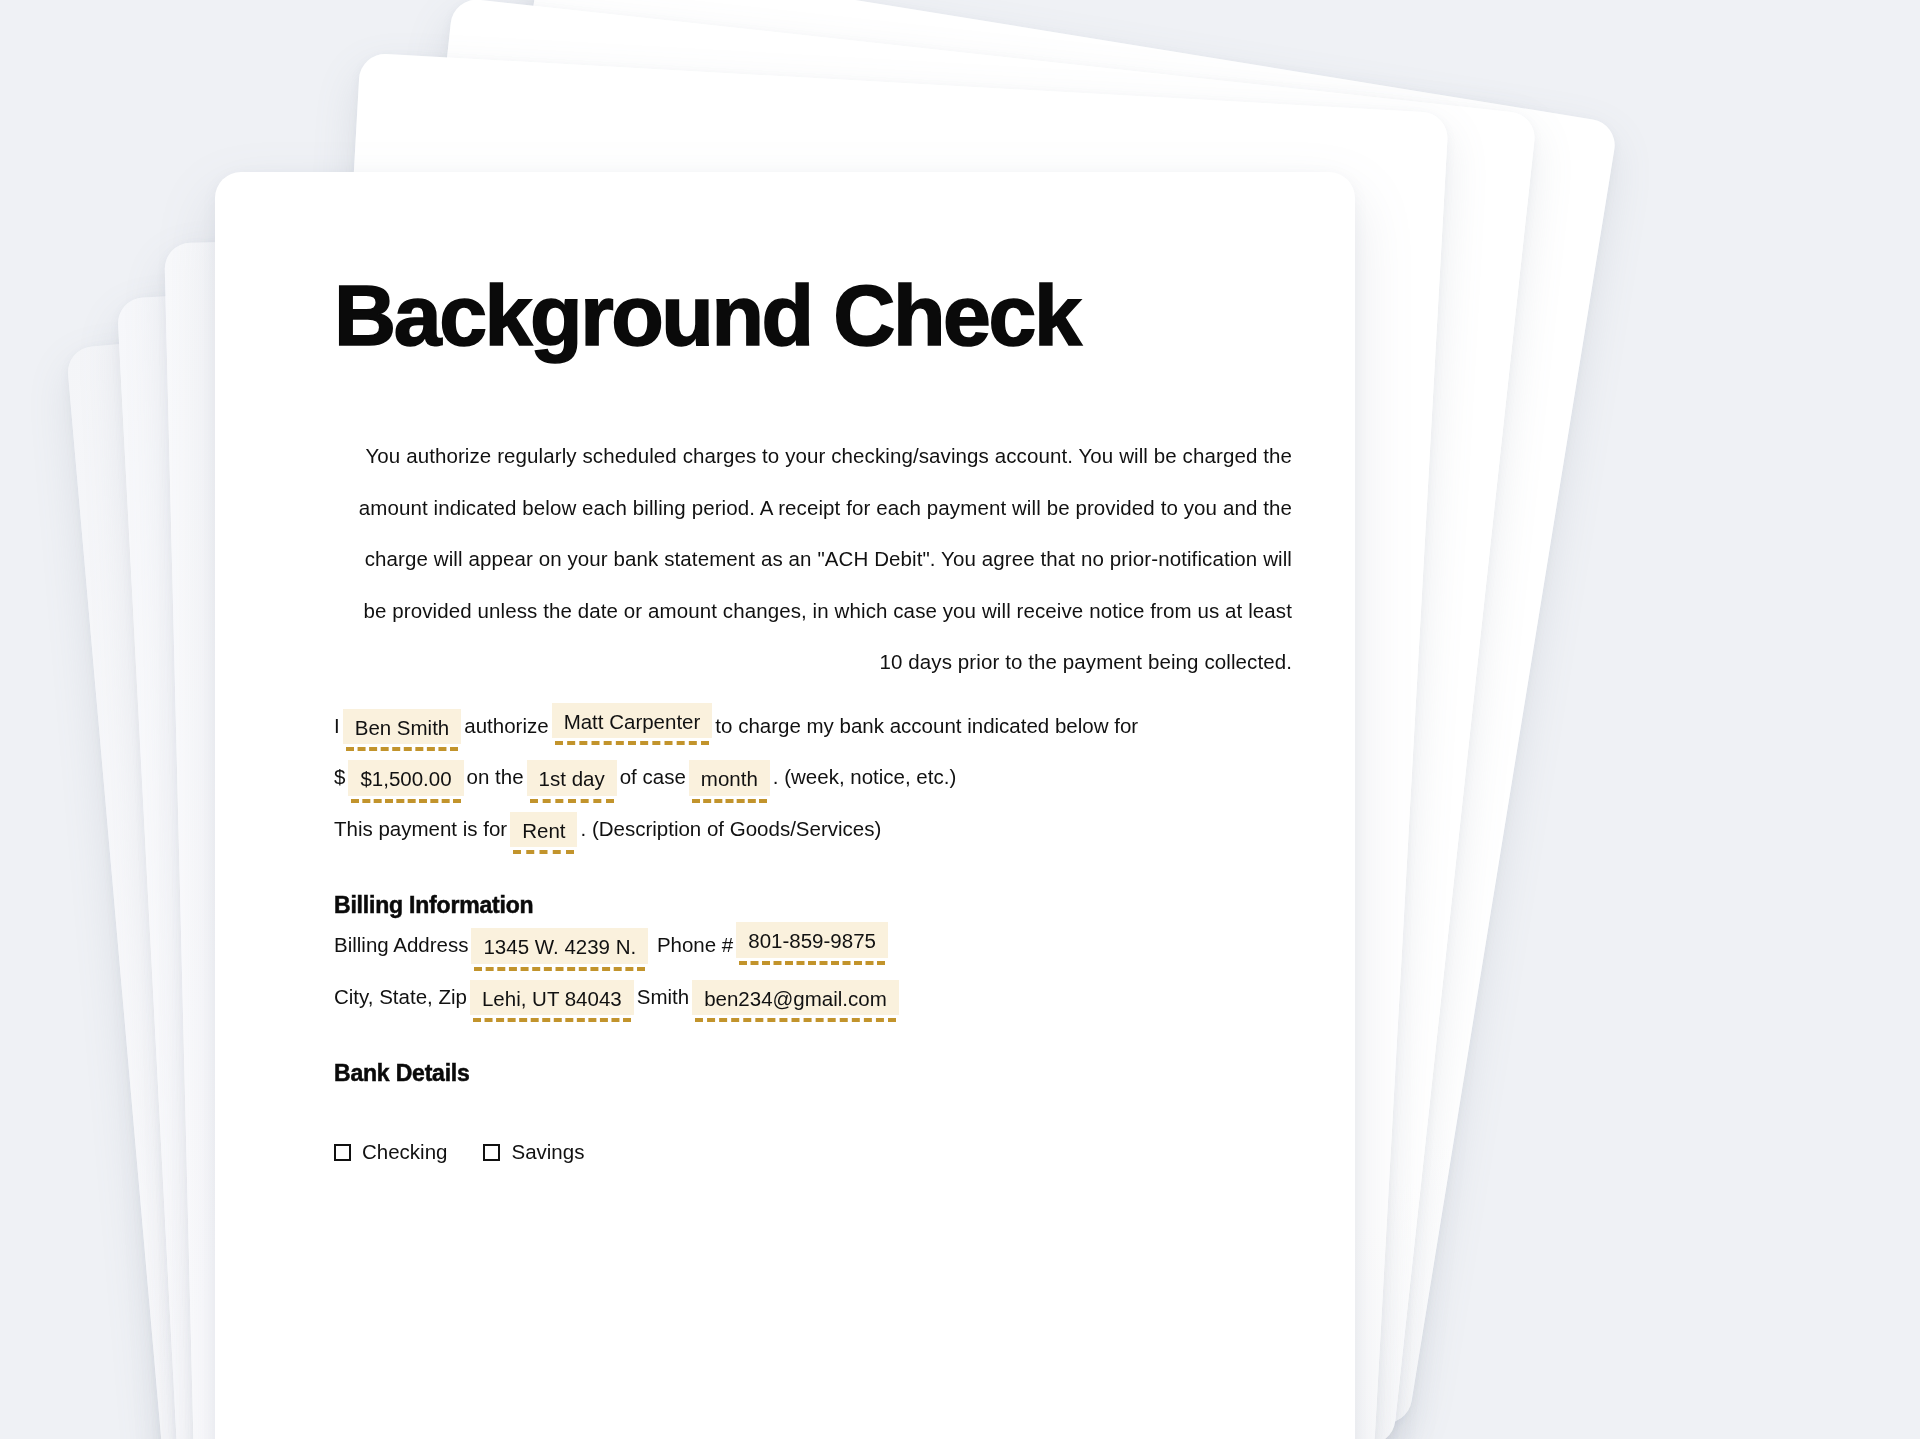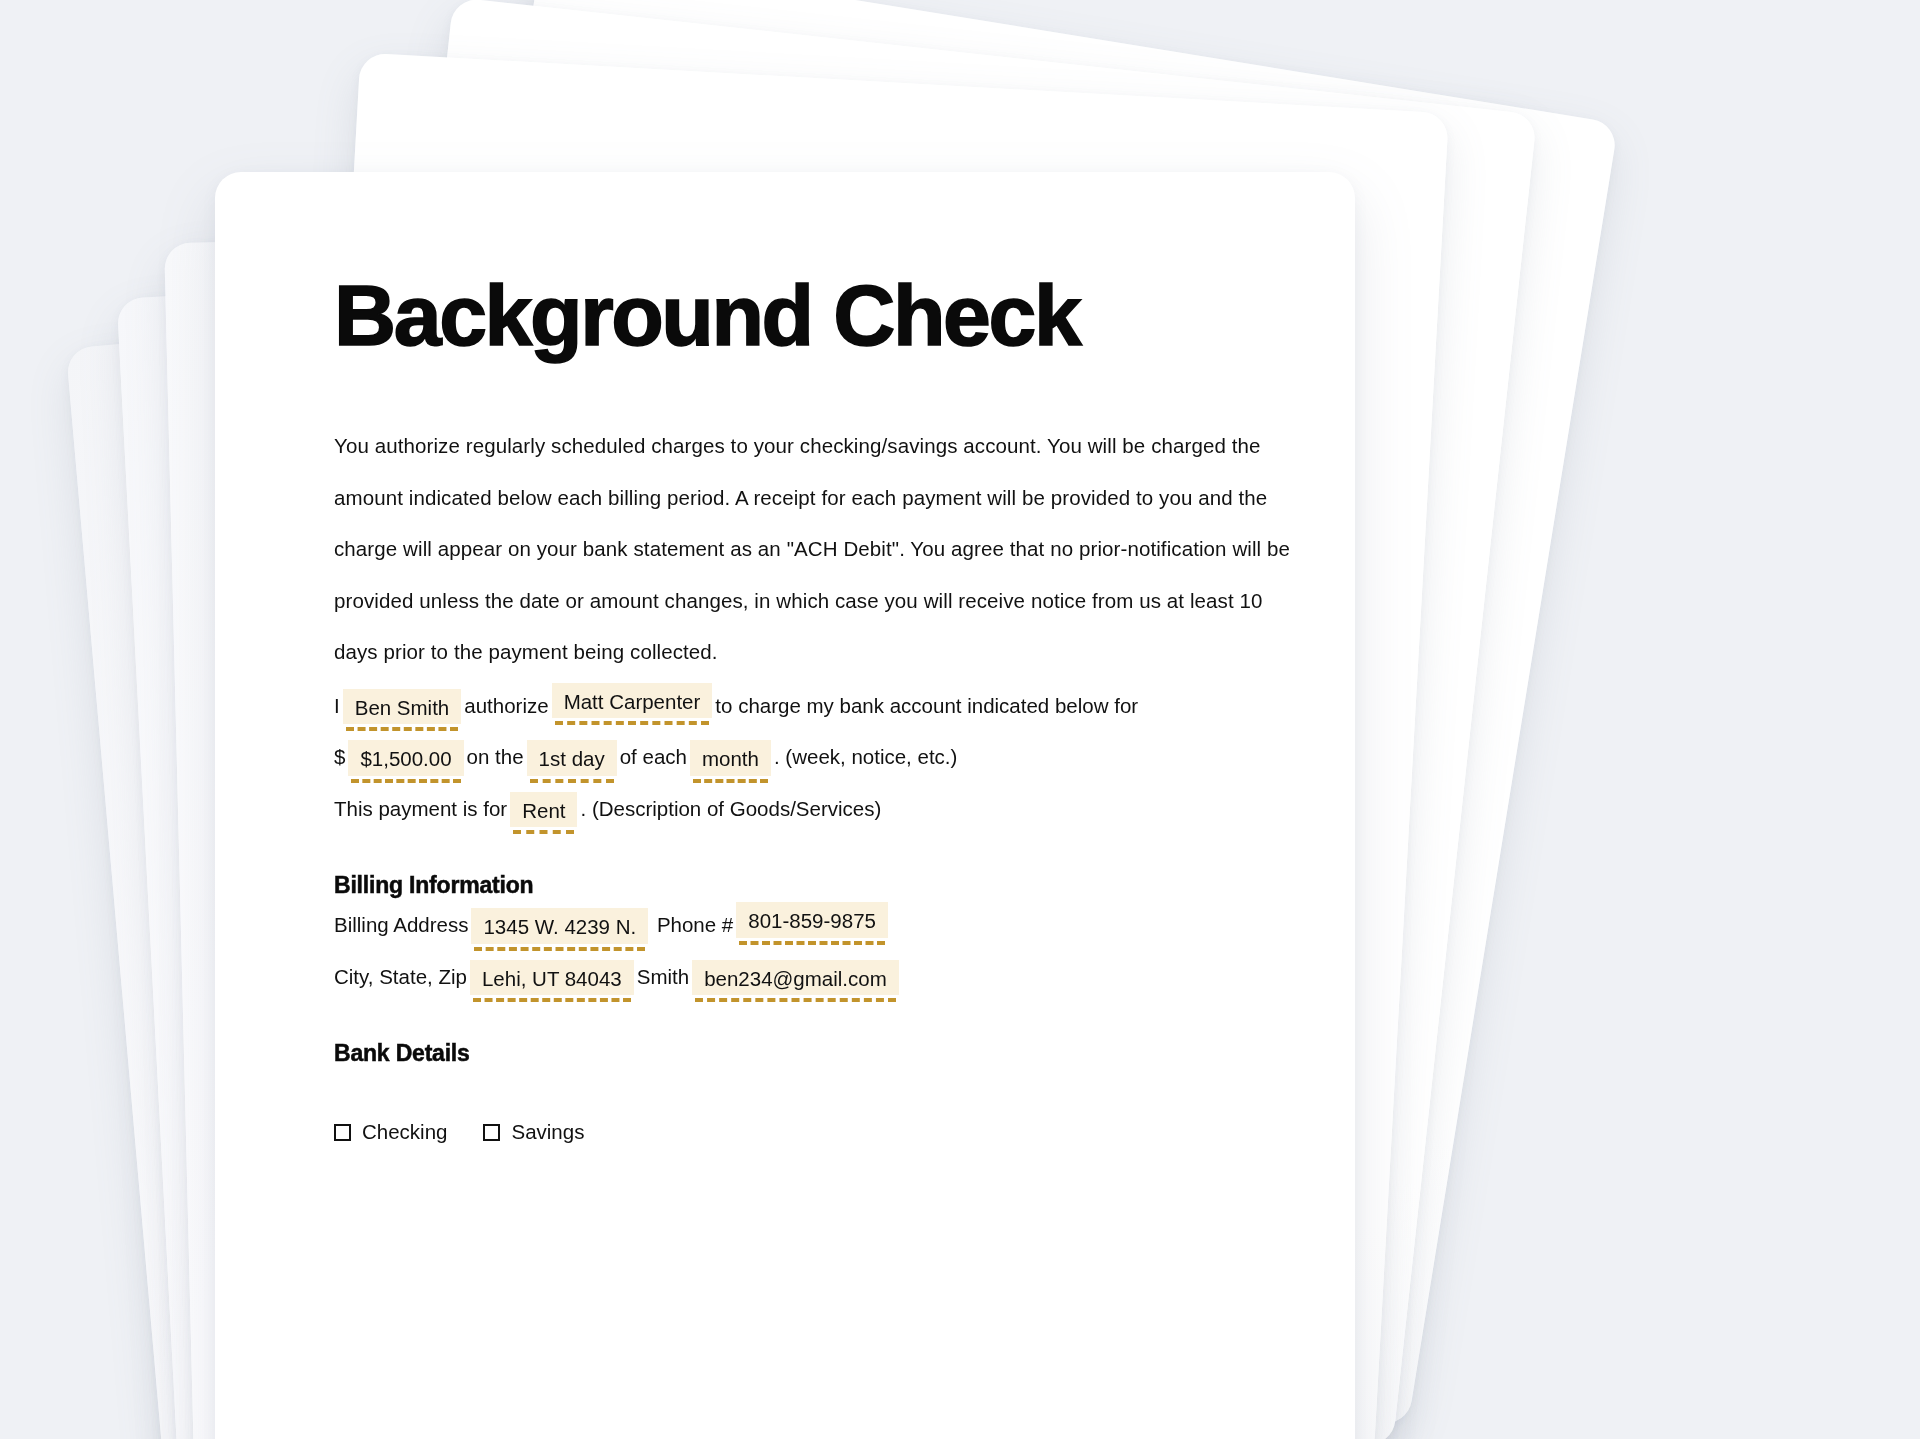--- a/index.html
+++ b/index.html
@@ -95,26 +95,27 @@
     font-size: 86px;
     line-height: 1.0;
     font-weight: 700;
     letter-spacing: -2.4px;
     color: #0a0a0a;
     font-family: "Liberation Sans", sans-serif;
     -webkit-text-stroke: 1.6px #0a0a0a;
   }
 
   #intro-paragraph {
-    margin: 0;
+    margin: 10px;
     padding-top: 62px;
     font-size: 20.5px;
     line-height: 51.5px;
     color: #111111;
     letter-spacing: 0.1px;
+    text-align: right;
   }
 
   .form-line {
     font-size: 20.5px;
     line-height: 51.5px;
     color: #111111;
     margin: 0;
     padding-top: 2px;
     white-space: nowrap;
   }
@@ -189,21 +190,21 @@
 
   <div id="doc-card">
     <div id="doc-inner">
 
       <h1 id="doc-title">Background Check</h1>
 
       <p id="intro-paragraph">You authorize regularly scheduled charges to your checking/savings account. You will be charged the amount indicated below each billing period. A receipt for each payment will be provided to you and the charge will appear on your bank statement as an "ACH Debit". You agree that no prior-notification will be provided unless the date or amount changes, in which case you will receive notice from us at least 10 days prior to the payment being collected.</p>
 
       <p class="form-line"><span>I</span><span class="blank">Ben Smith</span><span>authorize</span><span class="blank raise">Matt Carpenter</span><span>to charge my bank account indicated below for</span></p>
 
-      <p class="form-line tight"><span>$</span><span class="blank">$1,500.00</span><span>on the</span><span class="blank">1st day</span><span>of each</span><span class="blank">month</span><span>. (week, notice, etc.)</span></p>
+      <p class="form-line tight"><span>$</span><span class="blank">$1,500.00</span><span>on the</span><span class="blank">1st day</span><span>of case</span><span class="blank">month</span><span>. (week, notice, etc.)</span></p>
 
       <p class="form-line tight"><span>This payment is for</span><span class="blank">Rent</span><span>. (Description of Goods/Services)</span></p>
 
       <h2 class="section-heading">Billing Information</h2>
 
       <p class="form-line tight"><span>Billing Address</span><span class="blank">1345 W. 4239 N.</span>&nbsp;<span>Phone #</span><span class="blank raise">801-859-9875</span></p>
 
       <p class="form-line tight"><span>City, State, Zip</span><span class="blank">Lehi, UT 84043</span><span>Smith</span><span class="blank">ben234@gmail.com</span></p>
 
       <h2 class="section-heading">Bank Details</h2>

